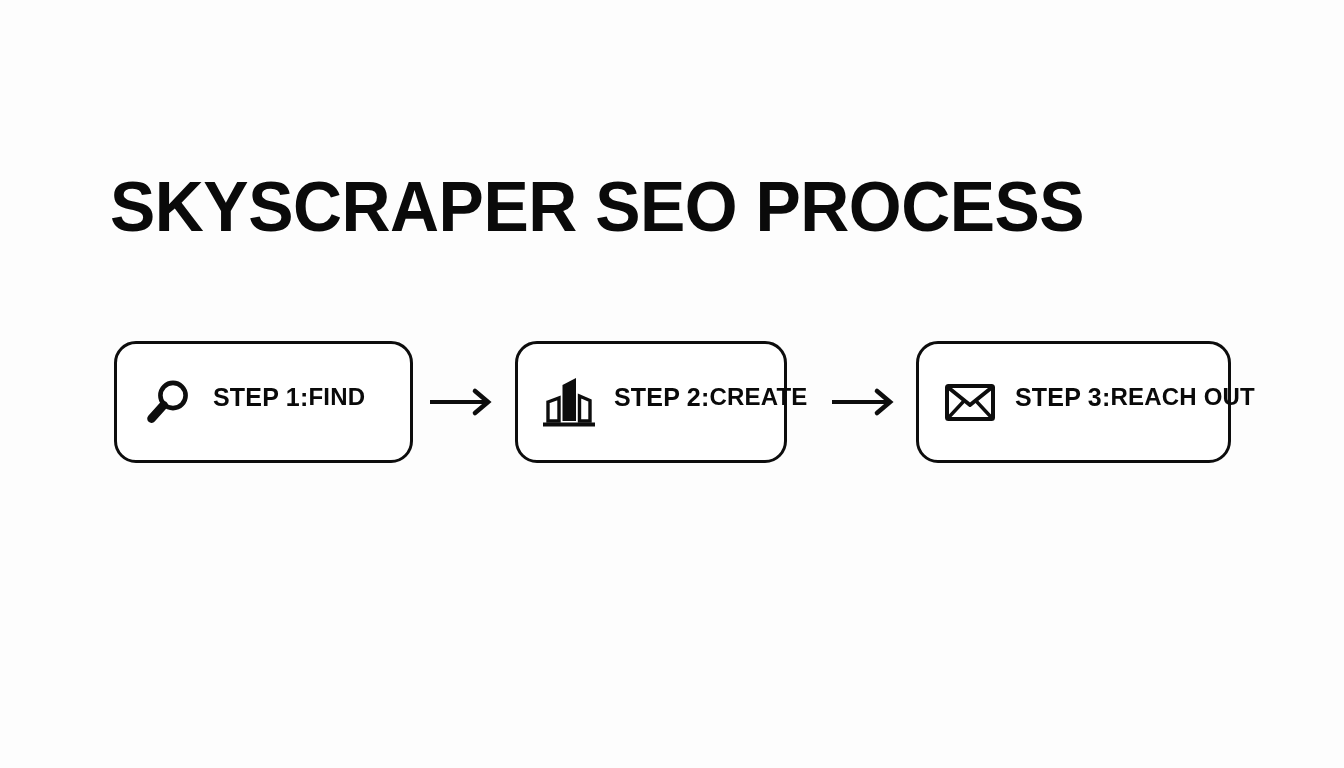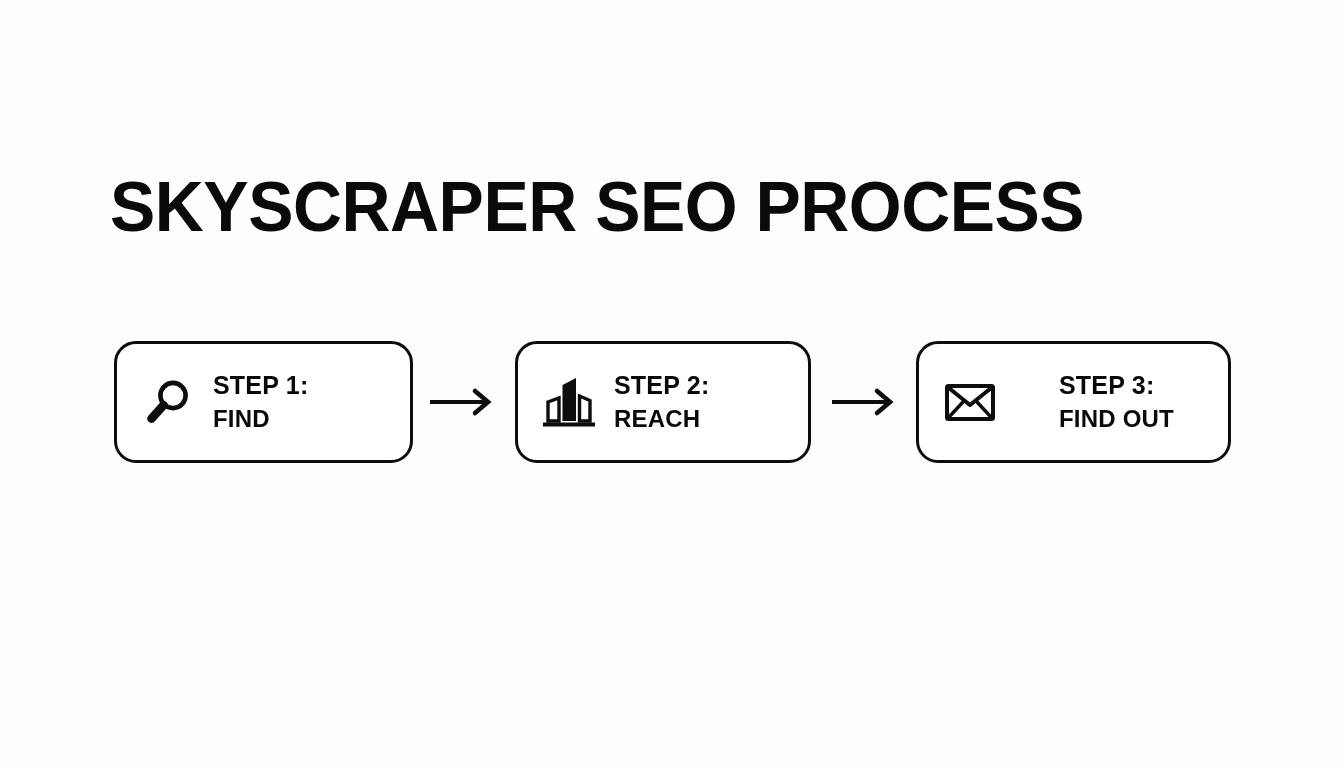--- a/index.html
+++ b/index.html
@@ -53,37 +53,37 @@
     box-sizing: border-box;
     border: 3.5px solid #0d0d0d;
     border-radius: 22px;
     background: #ffffff;
     display: flex;
     flex-direction: row;
     align-items: center;
     padding: 0 14px 0 22px;
   }
   .step-box.s1 { left: 114px;  width: 299px; }
-  .step-box.s2 { left: 515px;  width: 296px; }
-  .step-box.s3 { left: 916px;  width: 315px; gap: 44px; }
+  .step-box.s2 { left: 515px;  width: 272px; }
+  .step-box.s3 { left: 916px;  width: 315px; }
 
   .step-icon {
     flex: 0 0 auto;
     width: 58px;
     height: 62px;
     display: flex;
     align-items: center;
     justify-content: center;
     margin-right: 16px;
   }
   .step-icon svg { display: block; }
 
   .step-text {
     display: flex;
-    flex-direction: column;
+    flex-direction: row;
     justify-content: center;
     line-height: 1.0;
   }
   .step-kicker {
     font-size: 25px;
     font-weight: 700;
     letter-spacing: 0.2px;
     white-space: nowrap;
     margin-bottom: 9px;
   }
@@ -142,21 +142,21 @@
 
           <path d="M19.5 11 L33 4 L33 47 L19.5 47 Z" fill="#0d0d0d"></path>
 
           <path d="M36.5 22 L47 26.5 L47 47 L36.5 47 Z" stroke="#0d0d0d" stroke-width="3.4" fill="none"></path>
 
           <path d="M2 50.5 H50" stroke="#0d0d0d" stroke-width="4.2" stroke-linecap="square"></path>
         </svg>
       </div>
       <div class="step-text">
         <div class="step-kicker">STEP 2:</div>
-        <div class="step-label">REACH</div>
+        <div class="step-label">CREATE</div>
       </div>
     </div>
 
     <div class="flow-arrow a2">
       <svg width="68" height="34" viewBox="0 0 68 34" fill="none">
         <path d="M2 17 H56" stroke="#0d0d0d" stroke-width="4" stroke-linecap="square"></path>
         <path d="M45 6 L58 17 L45 28" stroke="#0d0d0d" stroke-width="4.6" stroke-linecap="round" stroke-linejoin="miter" fill="none"></path>
       </svg>
     </div>
 
@@ -164,18 +164,18 @@
       <div class="step-icon">
         <svg width="54" height="44" viewBox="0 0 54 44" fill="none">
           <rect x="4" y="6" width="46" height="33" rx="1.5" stroke="#0d0d0d" stroke-width="4"></rect>
           <path d="M6.5 8.5 L27 25 L47.5 8.5" stroke="#0d0d0d" stroke-width="4" stroke-linecap="round" stroke-linejoin="round" fill="none"></path>
           <path d="M6.5 36.5 L20 22" stroke="#0d0d0d" stroke-width="3.4" stroke-linecap="round"></path>
           <path d="M47.5 36.5 L34 22" stroke="#0d0d0d" stroke-width="3.4" stroke-linecap="round"></path>
         </svg>
       </div>
       <div class="step-text">
         <div class="step-kicker">STEP 3:</div>
-        <div class="step-label">FIND OUT</div>
+        <div class="step-label">REACH OUT</div>
       </div>
     </div>
 
   </div>
 </div>
 
 </body></html>

